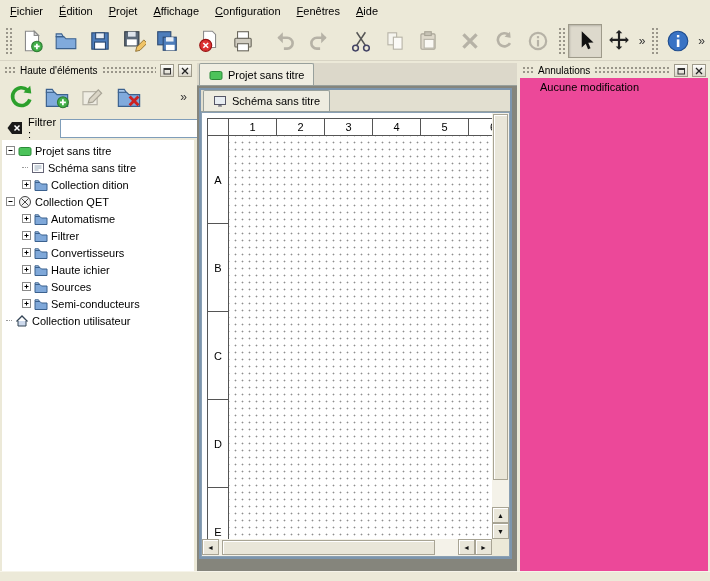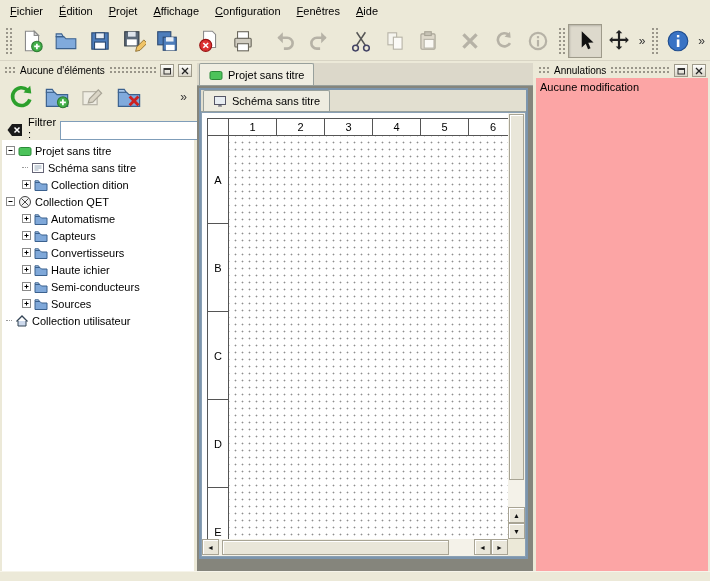--- a/index.html
+++ b/index.html
@@ -20,34 +20,34 @@
 .tb-gap{width:8px}
 .tb-spring{flex:1}
 .chev{font-size:12px;color:#333;padding:0 3px;cursor:default}
 
 
 .main{height:510px;display:flex;gap:3px;padding:2px 2px 0 2px}
 
 
 .dock{display:flex;flex-direction:column;background:#ece9d8}
 .dock.left{width:192px}
-.dock.right{width:172px}
+.dock.right{width:188px}
 .dock-title{height:15px;display:flex;align-items:center;gap:4px;padding:0 2px;font-size:10px;white-space:nowrap}
 .dock-dots{height:9px;background-image:radial-gradient(circle,#9a968a 30%,transparent 36%);background-size:4px 4px}
 .dock-dots.small{flex:0 0 12px}
 .dock-dots.grow{flex:1}
 .dock-btn{width:14px;height:13px;display:flex;align-items:center;justify-content:center;border:1px solid #9e9a8a;background:linear-gradient(#fefefc,#d9d5c8);cursor:default}
 
 
 .panel-toolbar{height:38px;display:flex;align-items:center;gap:6px;padding:2px 4px}
 .pt-btn{width:30px;height:30px;display:flex;align-items:center;justify-content:center;border:1px solid transparent;cursor:default}
 .pt-spring{flex:1}
 
 
-.filter-row{height:24px;display:flex;align-items:flex-end;gap:4px;padding:0 4px}
+.filter-row{height:24px;display:flex;align-items:center;gap:4px;padding:0 4px}
 .filter-clear{width:22px;height:20px;display:flex;align-items:center;justify-content:center;cursor:default}
 .filter-input{flex:1;height:19px;border:1px solid #7f9db9;background:#fff;font:inherit;padding:0 2px}
 
 
 .tree{flex:1;background:#fff;overflow:hidden;padding-top:2px}
 .tree-row{height:17px;display:flex;align-items:center;gap:3px;padding-left:4px;white-space:nowrap;cursor:default}
 .tree-row.lvl1{padding-left:20px}
 .ticon{width:14px;height:14px;flex:0 0 14px}
 .tconn{width:6px;border-top:1px dotted #9a9a9a;height:0;flex:0 0 6px}
 
@@ -80,21 +80,21 @@
 .vscroll{display:flex;flex-direction:column;background:#f4f2e9}
 .vtrack{flex:1;position:relative}
 .vthumb{position:absolute;left:1px;right:1px;top:1px;height:93%;background:#e9e6d9;border:1px solid #a8a494;box-shadow:inset 1px 1px 0 #fff}
 .sbtn{width:17px;height:16px;display:flex;align-items:center;justify-content:center;background:#e9e6d9;border:1px solid #a8a494;box-shadow:inset 1px 1px 0 #fff;font-size:7px;line-height:1;color:#111;cursor:default}
 .hscroll{display:flex;background:#f4f2e9}
 .htrack{flex:1;position:relative}
 .hthumb{position:absolute;top:1px;bottom:1px;left:3px;width:89%;background:#e9e6d9;border:1px solid #a8a494;box-shadow:inset 1px 1px 0 #fff}
 .scorner{background:#ece9d8}
 
 
-.undo-list{flex:1;background:#fca5a5;padding:3px 4px;overflow:hidden}
+.undo-list{flex:1;background:#ec4899;padding:3px 20px;overflow:hidden}
 
 
 .statusbar{height:10px;background:#ece9d8;border-top:1px solid #f6f4ea}
 </style>
 </head>
 <body>
 
 <div class="app">
 
   <div class="menubar">
@@ -272,21 +272,21 @@
         </span>
       </div>
     <span class="chev">»</span>
   </div>
 
   <div class="main">
 
     <div class="dock left">
       <div class="dock-title">
         <span class="dock-dots small"></span>
-        <span>Aucune d'éléments</span>
+        <span>Haute d'éléments</span>
         <span class="dock-dots grow"></span>
         <span class="dock-btn">
             <span>
               <svg width="9" height="8" viewBox="0 0 9 8">
                 <rect x="1" y="1.5" width="6.5" height="5.5" fill="none" stroke="#333"></rect>
                 <path d="M1 2.5h6.5" stroke="#333"></path>
               </svg>
             </span>
           </span>
         <span class="dock-btn">
@@ -424,21 +424,21 @@
                 <rect x="0.5" y="0.5" width="8" height="8" fill="#fff" stroke="#8a8a8a"></rect>
                 <path d="M2.5 4.5h4M4.5 2.5v4" stroke="#000"></path>
               </svg>
             </span>
             <span class="ticon">
               <svg width="14" height="14" viewBox="0 0 14 14">
                 <path d="M1 4.5h5l1.5 1.5H13v6.5H1z" fill="#7fa8d9" stroke="#3b618e"></path>
                 <path d="M1 4.5V2.8h3.5L5.5 4.5z" fill="#a9c6e8" stroke="#3b618e"></path>
               </svg>
             </span>
-            <span>Capteurs</span>
+            <span>Filtrer</span>
           </div>
           <div class="tree-row lvl1">
             <span style="width: 9px; height: 9px; flex: 0 0 9px;">
               <svg width="9" height="9" viewBox="0 0 9 9">
                 <rect x="0.5" y="0.5" width="8" height="8" fill="#fff" stroke="#8a8a8a"></rect>
                 <path d="M2.5 4.5h4M4.5 2.5v4" stroke="#000"></path>
               </svg>
             </span>
             <span class="ticon">
               <svg width="14" height="14" viewBox="0 0 14 14">
@@ -469,36 +469,36 @@
                 <rect x="0.5" y="0.5" width="8" height="8" fill="#fff" stroke="#8a8a8a"></rect>
                 <path d="M2.5 4.5h4M4.5 2.5v4" stroke="#000"></path>
               </svg>
             </span>
             <span class="ticon">
               <svg width="14" height="14" viewBox="0 0 14 14">
                 <path d="M1 4.5h5l1.5 1.5H13v6.5H1z" fill="#7fa8d9" stroke="#3b618e"></path>
                 <path d="M1 4.5V2.8h3.5L5.5 4.5z" fill="#a9c6e8" stroke="#3b618e"></path>
               </svg>
             </span>
-            <span>Semi-conducteurs</span>
+            <span>Sources</span>
           </div>
           <div class="tree-row lvl1">
             <span style="width: 9px; height: 9px; flex: 0 0 9px;">
               <svg width="9" height="9" viewBox="0 0 9 9">
                 <rect x="0.5" y="0.5" width="8" height="8" fill="#fff" stroke="#8a8a8a"></rect>
                 <path d="M2.5 4.5h4M4.5 2.5v4" stroke="#000"></path>
               </svg>
             </span>
             <span class="ticon">
               <svg width="14" height="14" viewBox="0 0 14 14">
                 <path d="M1 4.5h5l1.5 1.5H13v6.5H1z" fill="#7fa8d9" stroke="#3b618e"></path>
                 <path d="M1 4.5V2.8h3.5L5.5 4.5z" fill="#a9c6e8" stroke="#3b618e"></path>
               </svg>
             </span>
-            <span>Sources</span>
+            <span>Semi-conducteurs</span>
           </div>
           <div class="tree-row lvl0">
             <span class="tconn"></span>
             <span class="ticon">
               <svg width="14" height="14" viewBox="0 0 14 14">
                 <path d="M1.5 7.5L7 2l5.5 5.5" fill="none" stroke="#345" stroke-width="1.3"></path>
                 <path d="M3 7v5h8V7" fill="#cdd9ec" stroke="#345"></path>
               </svg>
             </span>
             <span>Collection utilisateur</span>

